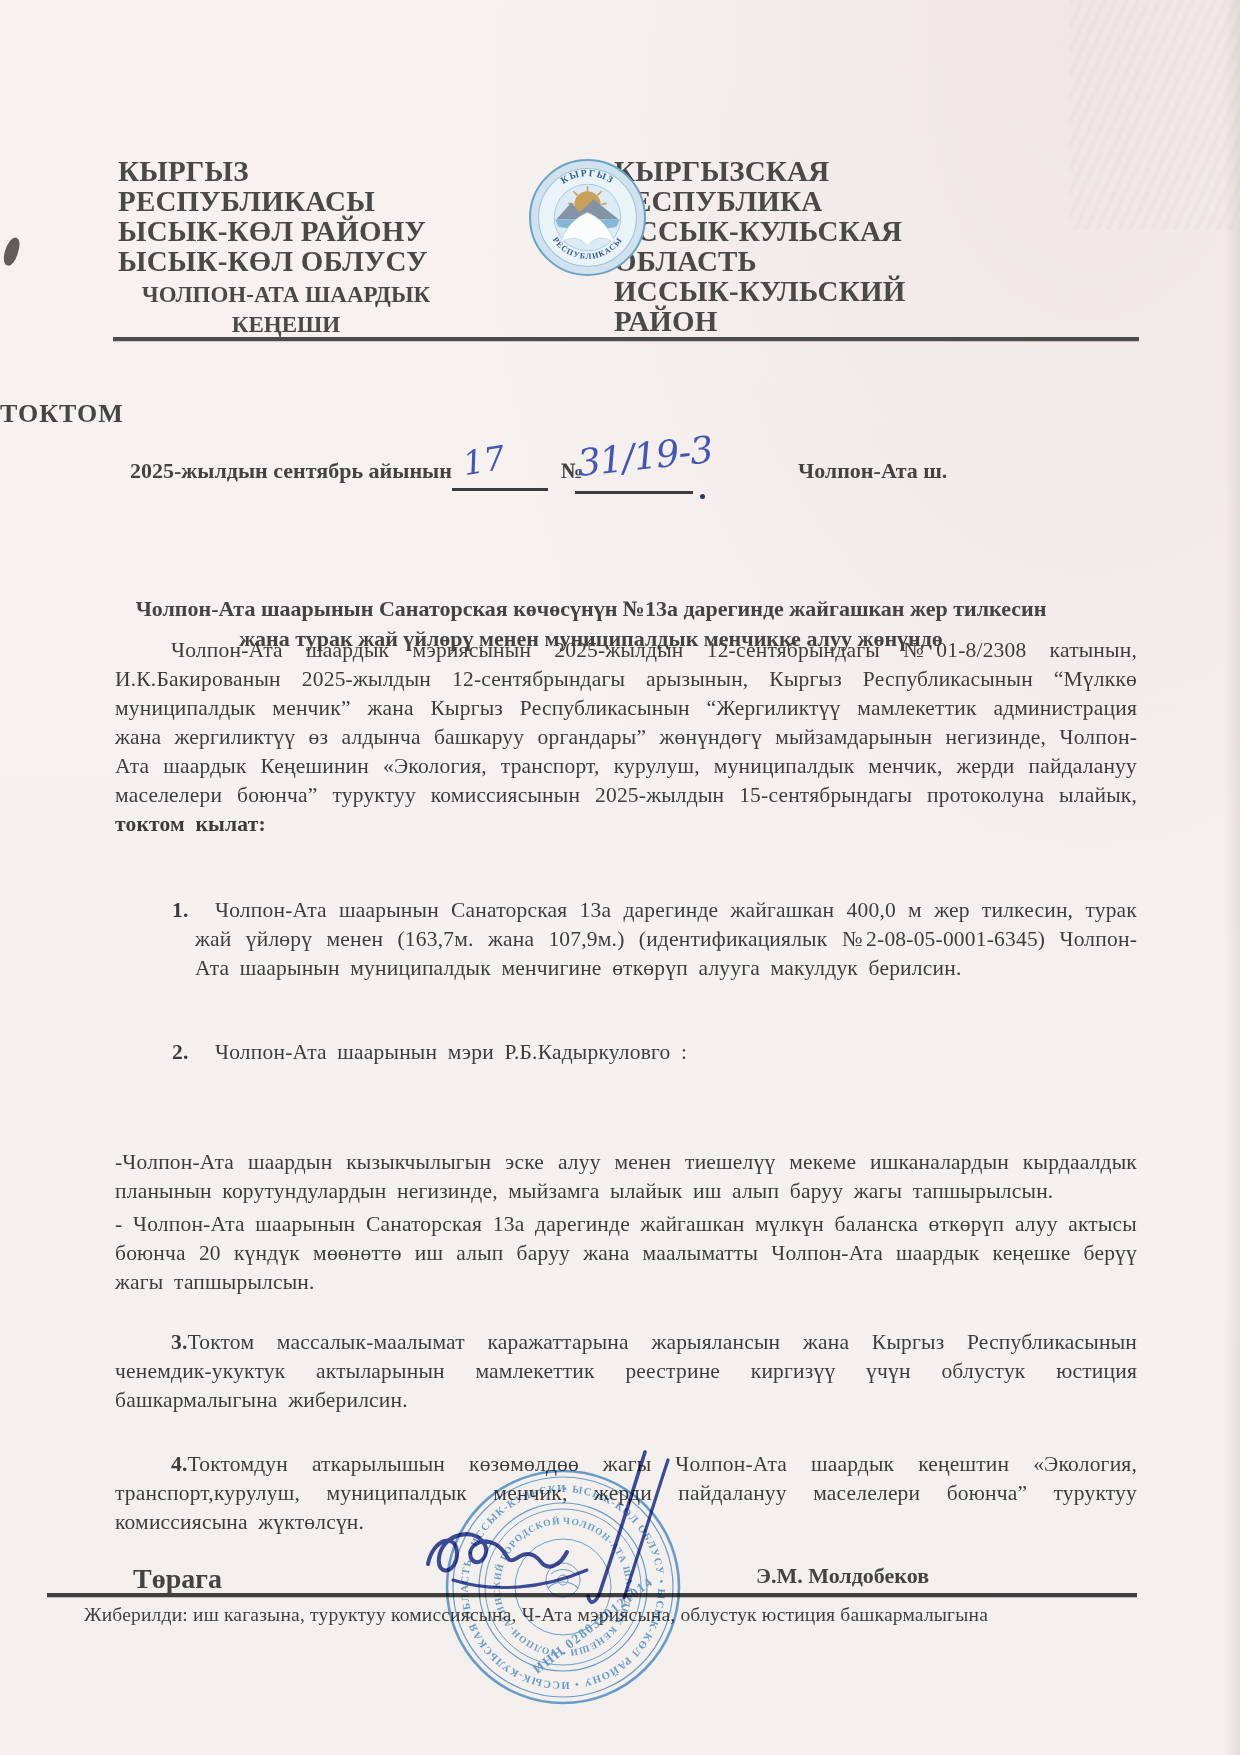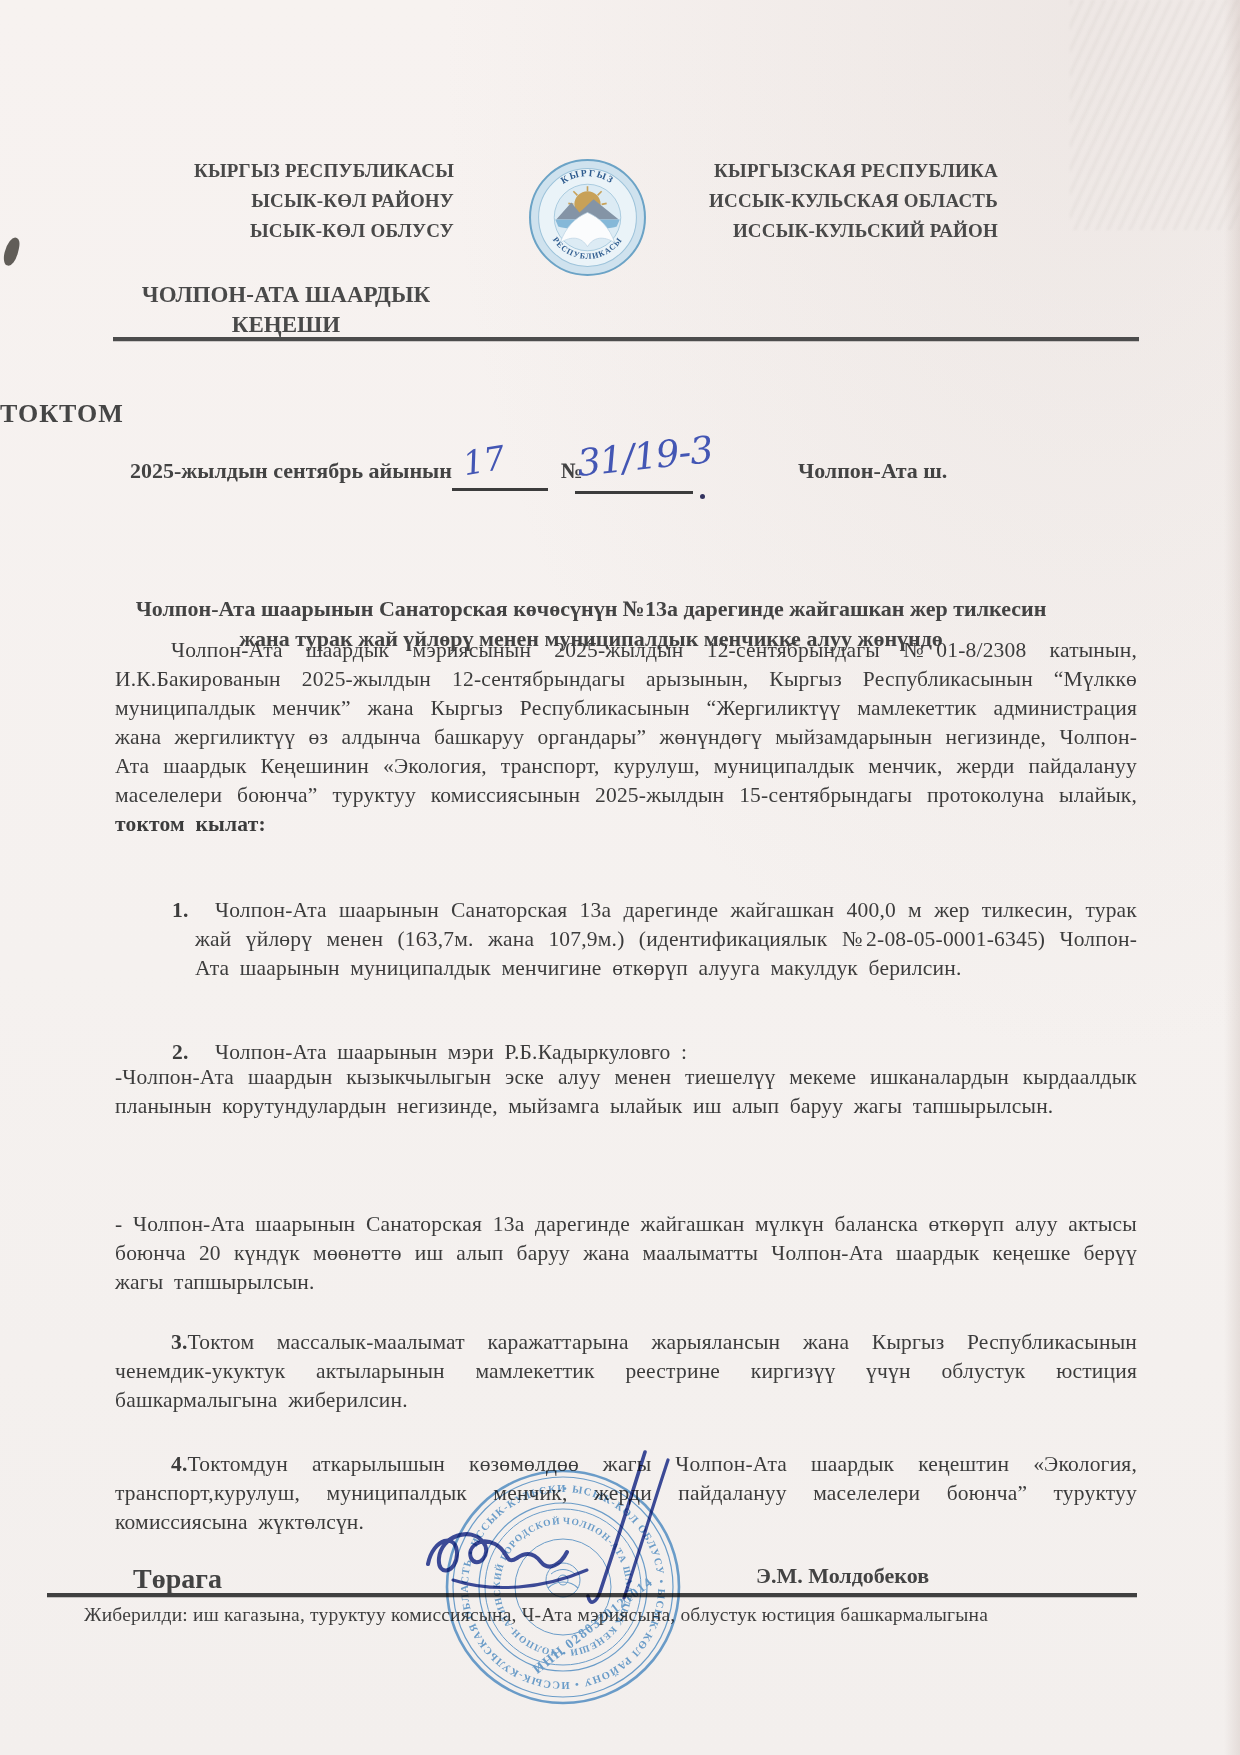--- a/index.html
+++ b/index.html
@@ -13,22 +13,22 @@
   }
   .page::after{content:"";position:absolute;right:0;top:0;bottom:0;width:16px;
     background:linear-gradient(90deg,transparent,rgba(190,172,166,0.28));}
   .corner-noise{position:absolute;right:0;top:0;width:170px;height:230px;
     background:repeating-linear-gradient(115deg,rgba(158,147,142,0.08) 0 3px,transparent 3px 10px);
     filter:blur(1px);}
   .ink-mark{position:absolute;left:5px;top:237px;width:13px;height:29px;background:#47433d;
     border-radius:62% 38% 55% 45%;transform:rotate(14deg);opacity:.85;}
 
   
-  .hdr-col{position:absolute;text-align:right;font-weight:700;color:#494949;
-    font-size:19px;line-height:30px;letter-spacing:.2px;}
+  .hdr-col{position:absolute;text-align:left;font-weight:700;color:#494949;
+    font-size:29px;line-height:30px;letter-spacing:.2px;}
   .hdr-left{top:156;left:118px;width:336px;top:156px;}
   .hdr-right{top:156px;left:614px;width:384px;}
   .hdr-org{position:absolute;text-align:center;font-weight:700;color:#494949;
     font-size:23px;line-height:30px;}
   .org-left{top:280px;left:118px;width:336px;}
   .org-right{top:280px;left:614px;width:384px;}
   .emblem{position:absolute;left:527px;top:157px;width:121px;height:121px;}
   .hdr-rule{position:absolute;top:337px;left:113px;width:1026px;height:3.5px;
     background:#4c4c4c;box-shadow:0 1px 0 rgba(80,80,80,.25);}
 
@@ -56,21 +56,21 @@
   .para{position:absolute;left:115px;width:1022px;font-size:21.5px;line-height:29px;
     text-align:justify;color:#3c3c3c;word-spacing:5px;letter-spacing:.2px;}
   .indent{text-indent:56px;}
   .p-intro{top:636px;}
   .bold{font-weight:700;}
   .list-item{position:absolute;left:115px;width:1022px;font-size:21.5px;line-height:29px;
     text-align:justify;word-spacing:5px;letter-spacing:.2px;}
   .li-1{top:896px;} .li-2{top:1038px;}
   .li-num{position:absolute;left:57px;top:0;font-weight:700;}
   .li-text{display:block;margin-left:80px;text-indent:20px;}
-  .p-dash1{top:1063px;} .p-dash2{top:1210px;}
+  .p-dash1{top:1148px;} .p-dash2{top:1210px;}
   .p-3{top:1328px;} .p-4{top:1450px;}
   .p-num{font-weight:700;}
 
   
   .sig-role{position:absolute;left:133px;top:1563px;font-weight:700;font-size:28px;color:#434343;}
   .sig-name{position:absolute;left:756px;top:1563px;font-weight:700;font-size:22px;color:#434343;}
   .sig-rule{position:absolute;top:1593px;left:47px;width:1090px;height:4px;background:#404040;
     box-shadow:0 1px 0 rgba(80,80,80,.3);}
   .footer{position:absolute;top:1604px;left:84px;width:1080px;font-size:19.5px;color:#3f3f3f;
     white-space:nowrap;letter-spacing:.2px;}

